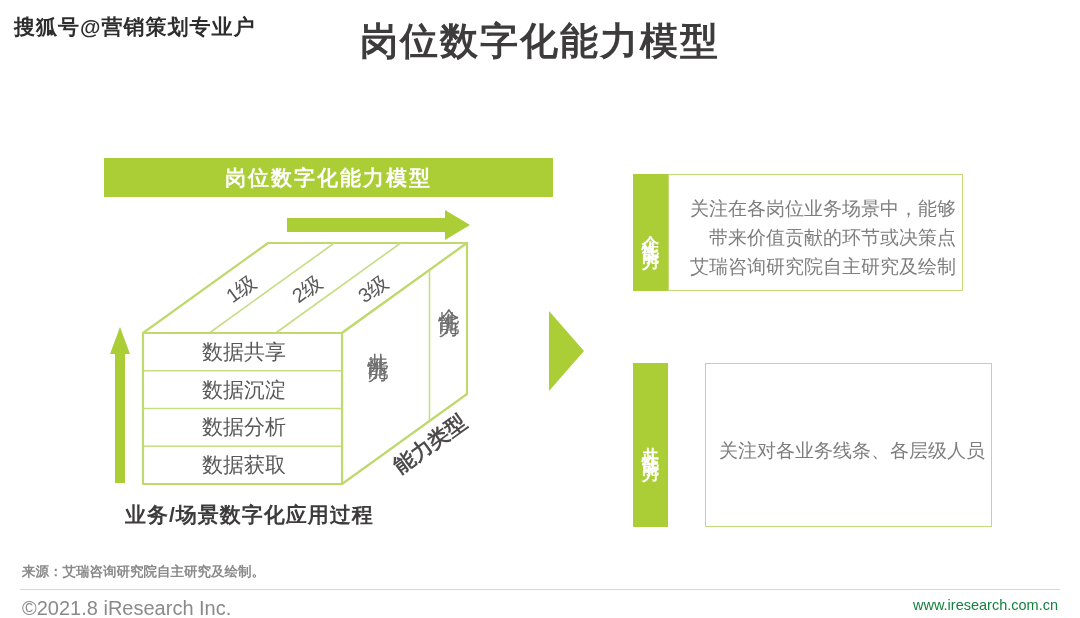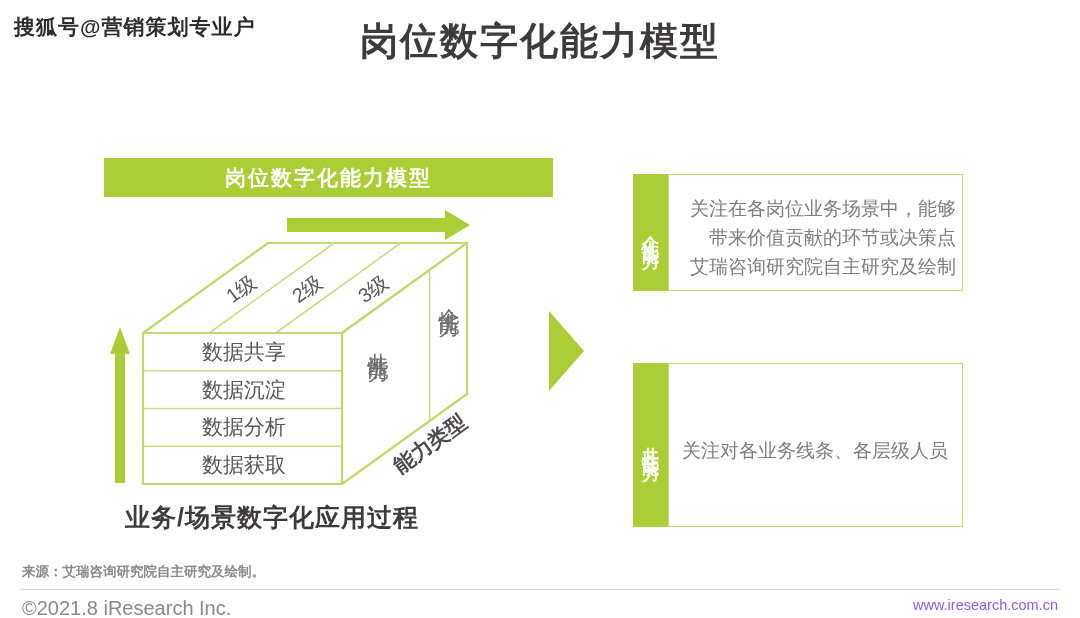--- a/index.html
+++ b/index.html
@@ -24,25 +24,25 @@
   .diagram-svg { position:absolute; left:0; top:0; width:600px; height:560px; }
   svg text { font-family:"Liberation Sans","DejaVu Sans",sans-serif; }
   .v-label {
     position:absolute; writing-mode:vertical-rl; text-orientation:upright;
     font-size:21px; color:#6f6e6e; letter-spacing:3px; white-space:nowrap;
   }
   .v-common { left:364px; top:336px; }
   .v-individual { left:435px; top:291px; }
   .axis-label {
     position:absolute; left:125px; top:501px;
-    font-size:25px; font-weight:700; color:#3d3b3b; letter-spacing:1px; white-space:nowrap;
+    font-size:21px; font-weight:700; color:#3d3b3b; letter-spacing:1px; white-space:nowrap;
   }
   .panel { position:absolute; left:633px; width:330px; display:flex; }
   .panel-1 { top:174px; height:117px;text-align:right; }
-  .panel-2 { top:363px; height:164px; }
+  .panel-2 { top:363px; height:164px;gap:37px; }
   .panel-tab {
     width:35px; background:#abce36; color:#ffffff;
     display:flex; align-items:center; justify-content:center;
     writing-mode:vertical-rl; text-orientation:upright;
     font-size:17px; font-weight:700; letter-spacing:6px;
   }
   .panel-body {
     flex:1; background:#ffffff; border:1px solid #c3da79;
     display:flex; flex-direction:column; justify-content:center;
     padding:10px 6px 0 13px;
@@ -53,21 +53,21 @@
     position:absolute; left:22px; top:563px;
     font-size:13.5px; color:#8a8a8a;font-weight:bold;
   }
   .footer-divider {
     position:absolute; left:20px; top:589px; width:1040px; height:1px; background:#d8d8d8;
   }
   .footer-copyright {
     position:absolute; left:22px; top:597px; font-size:20px; color:#8a8a8a;
   }
   .footer-website {
-    position:absolute; right:22px; top:597px; font-size:14.5px; color:#8b5cf6;
+    position:absolute; right:22px; top:597px; font-size:14.5px; color:#15803d;
   }
 </style>
 </head>
 <body>
 
 <div class="watermark">搜狐号@营销策划专业户</div>
 
 <div class="page-title">岗位数字化能力模型</div>
 
 <div class="banner">岗位数字化能力模型</div>

